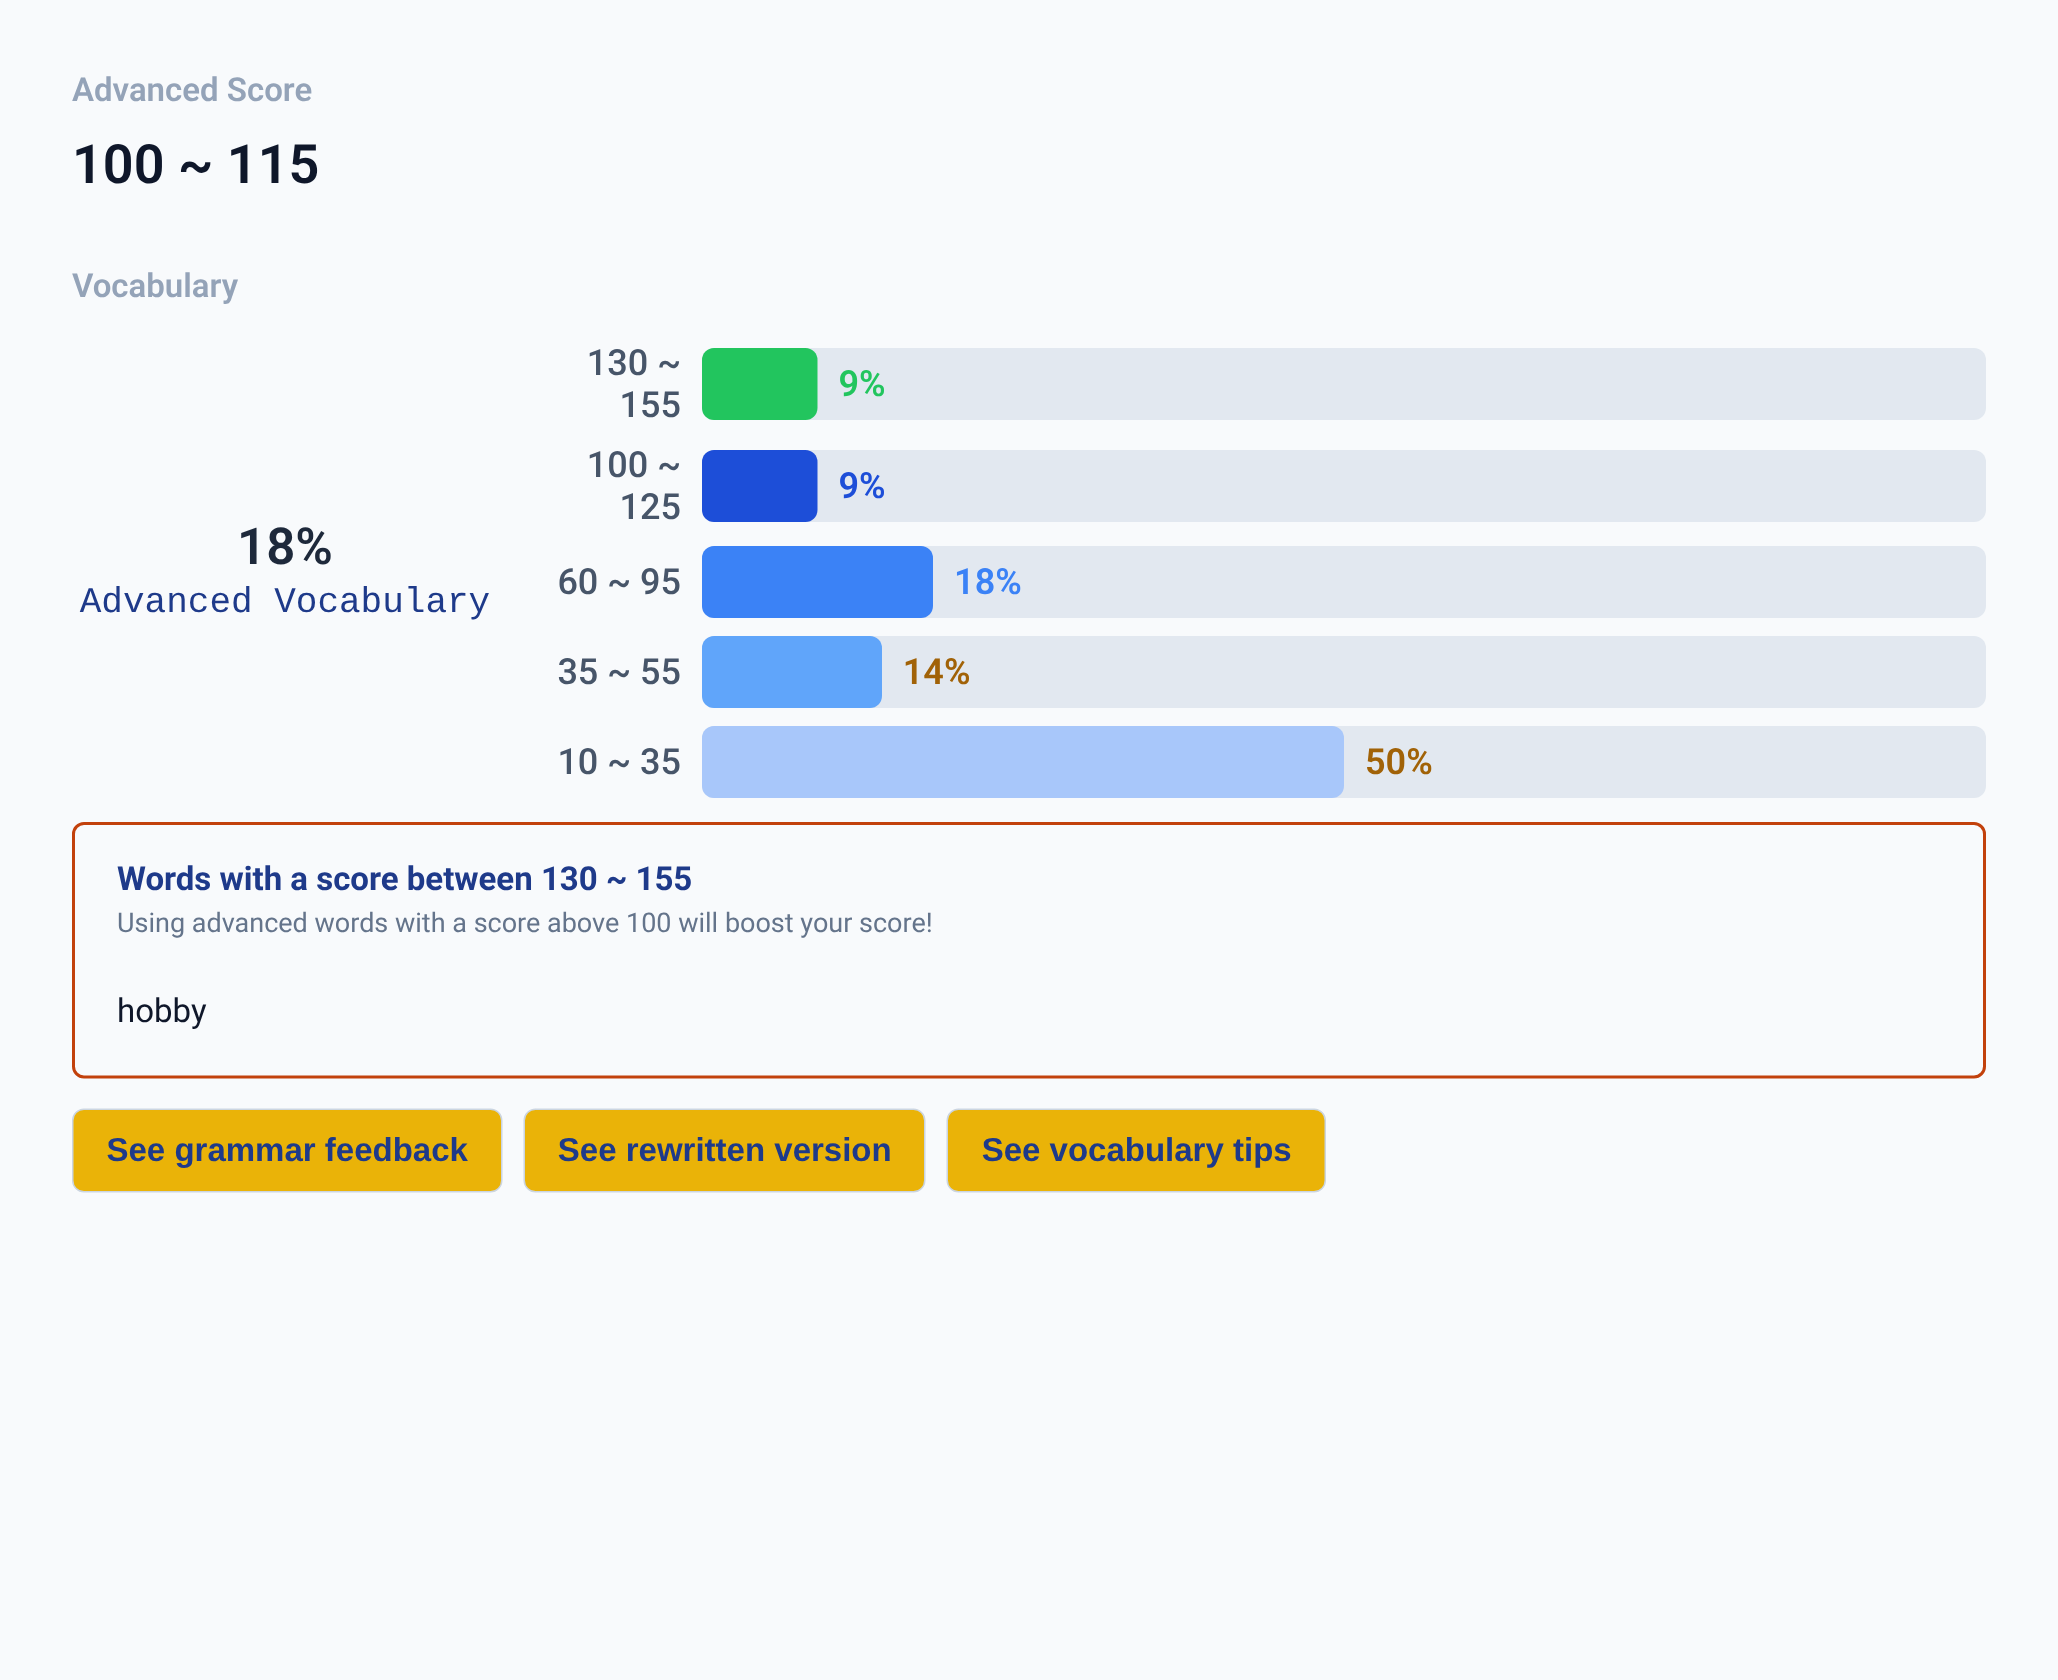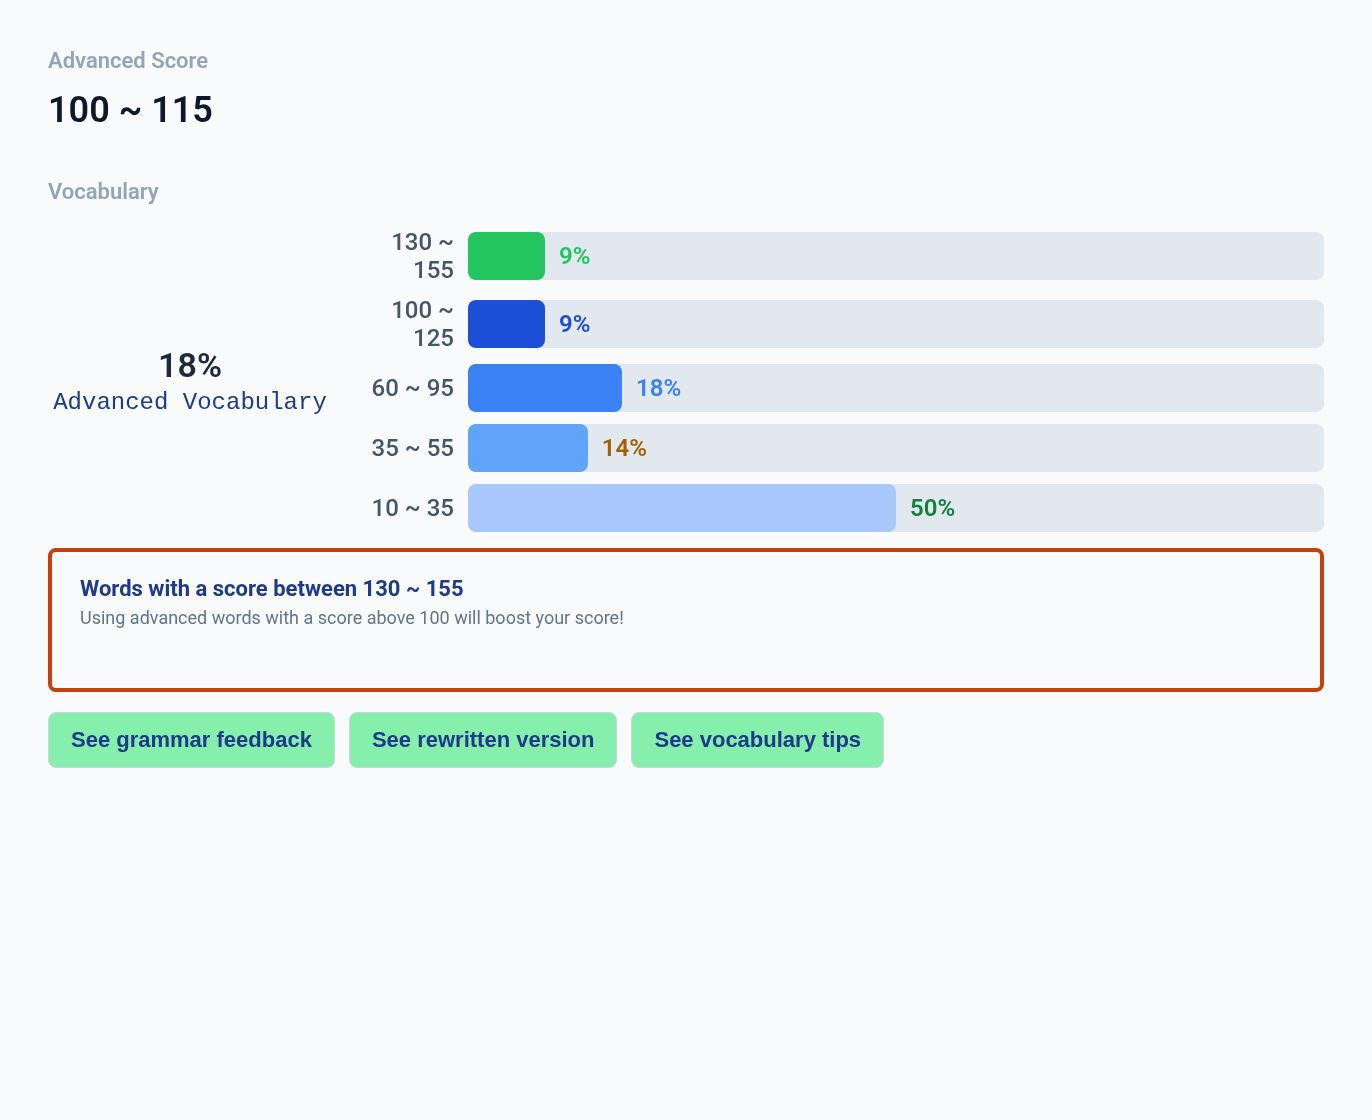--- a/index.html
+++ b/index.html
@@ -76,21 +76,21 @@
   .bar-fill {
     height: 100%;
     border-radius: 8px;
   }
   .bar-value {
     font-size: 24px;
     font-weight: 600;
     margin-left: 14px;
   }
   .words-card {
-    border: 4px solid #c2410c;
+    border: 2px solid #c2410c;
     border-radius: 8px;
     padding: 24px 28px;
     background: transparent;
     margin-top: 12px;
   }
   .words-title {
     font-size: 22px;
     font-weight: 700;
     color: #1e3a8a;
     margin-bottom: 6px;
@@ -107,21 +107,21 @@
   }
   .words-list .w { margin-bottom: 6px; }
   .actions {
     display: flex;
     gap: 14px;
     margin-top: 20px;
   }
   .btn {
     border: 1px solid #cbd5e1;
     border-radius: 8px;
-    background: #86efac;
+    background: #eab308;
     color: #1e3a8a;
     font-size: 22px;
     font-weight: 600;
     padding: 14px 22px;
     cursor: pointer;
   }
 </style>
 </head>
 <body>
 
@@ -164,30 +164,31 @@
           <div class="bar-label">35 ~ 55</div>
           <div class="bar-track">
             <div class="bar-fill" style="width: 14%; background: rgb(96, 165, 250);"></div>
             <div class="bar-value" style="color: #a16207;">14%</div>
           </div>
         </div>
         <div class="bar-row">
           <div class="bar-label">10 ~ 35</div>
           <div class="bar-track">
             <div class="bar-fill" style="width: 50%; background: rgb(168, 199, 250);"></div>
-            <div class="bar-value" style="color: #15803d;">50%</div>
+            <div class="bar-value" style="color: #a16207;">50%</div>
           </div>
         </div>
       </div>
   </div>
 
   <div class="words-card">
     <div class="words-title">Words with a score between 130 ~ 155</div>
     <div class="words-hint">Using advanced words with a score above 100 will boost your score!</div>
     <div class="words-list" id="words-list">
+        <div class="w">hobby</div>
       </div>
   </div>
 
   <div class="actions">
     <button class="btn">See grammar feedback</button>
     <button class="btn">See rewritten version</button>
     <button class="btn">See vocabulary tips</button>
   </div>
 </div>
 

